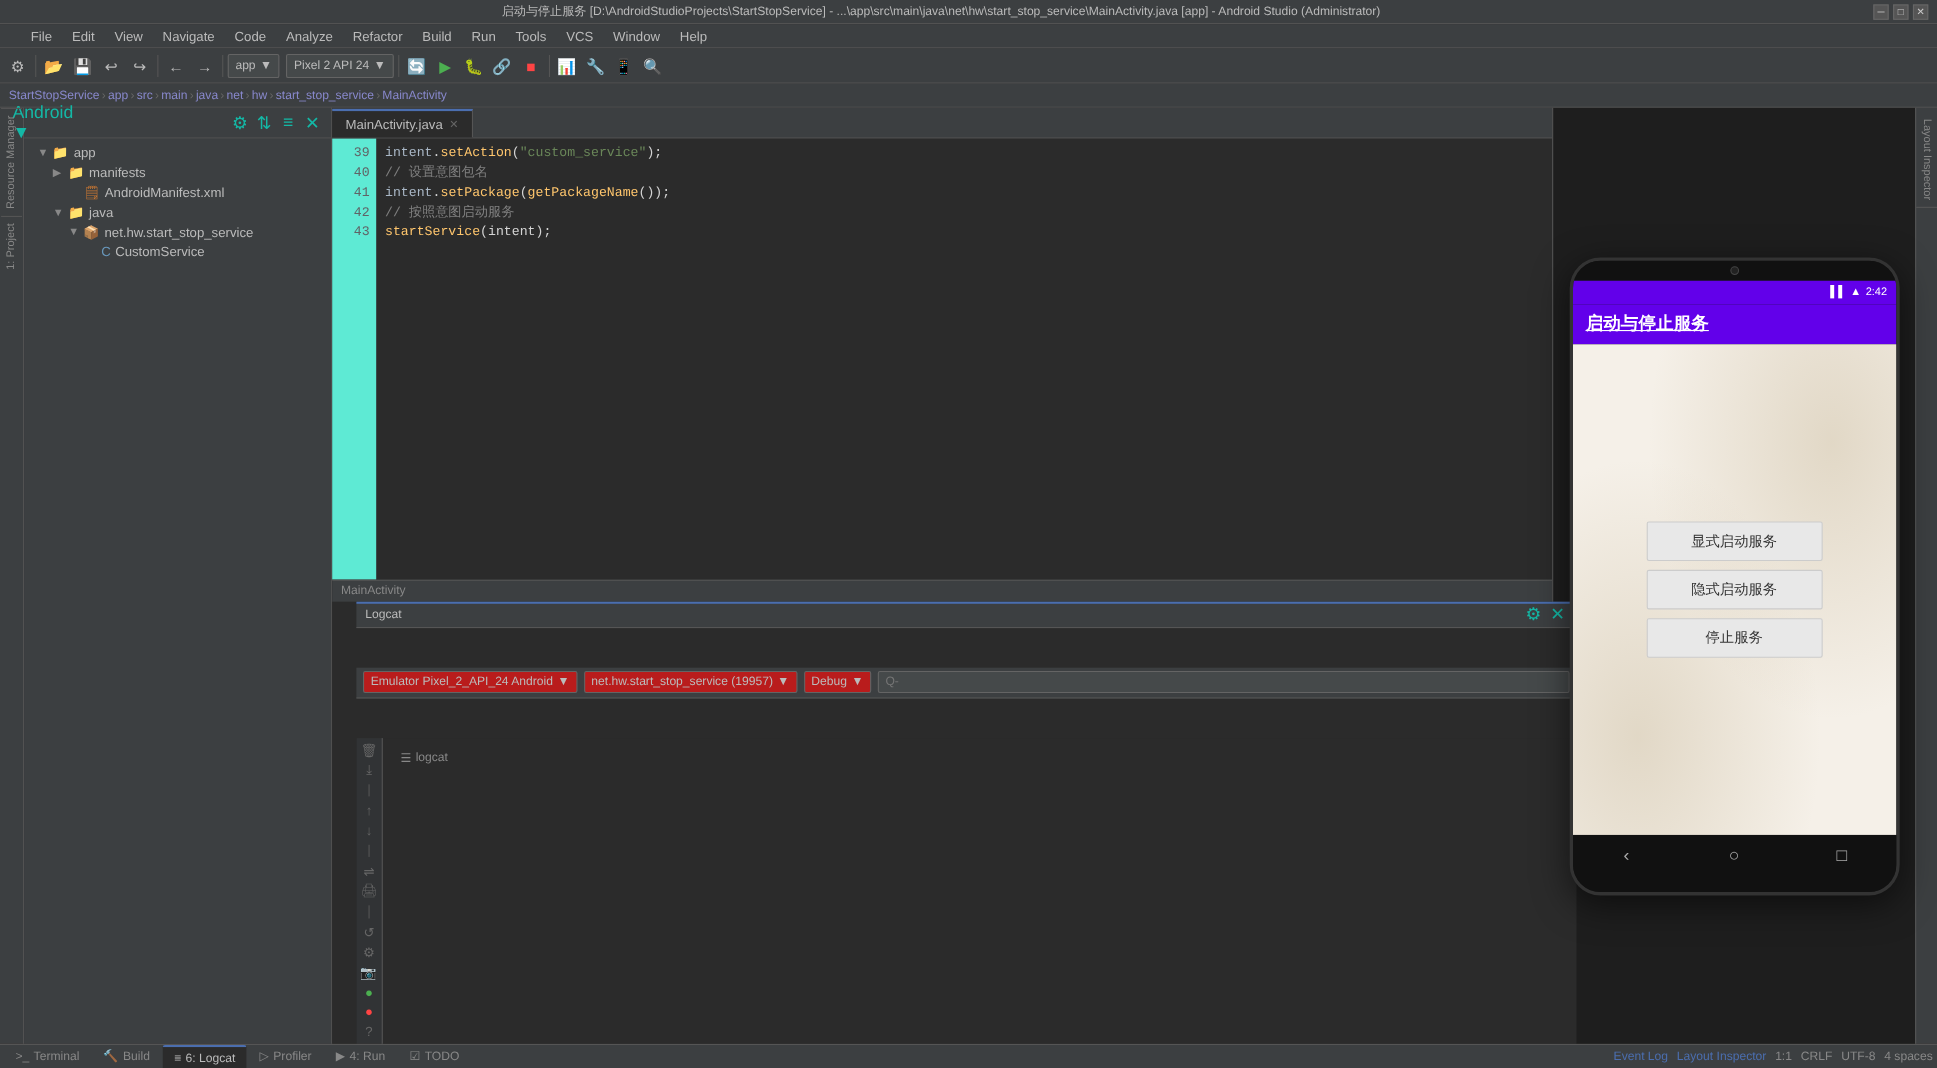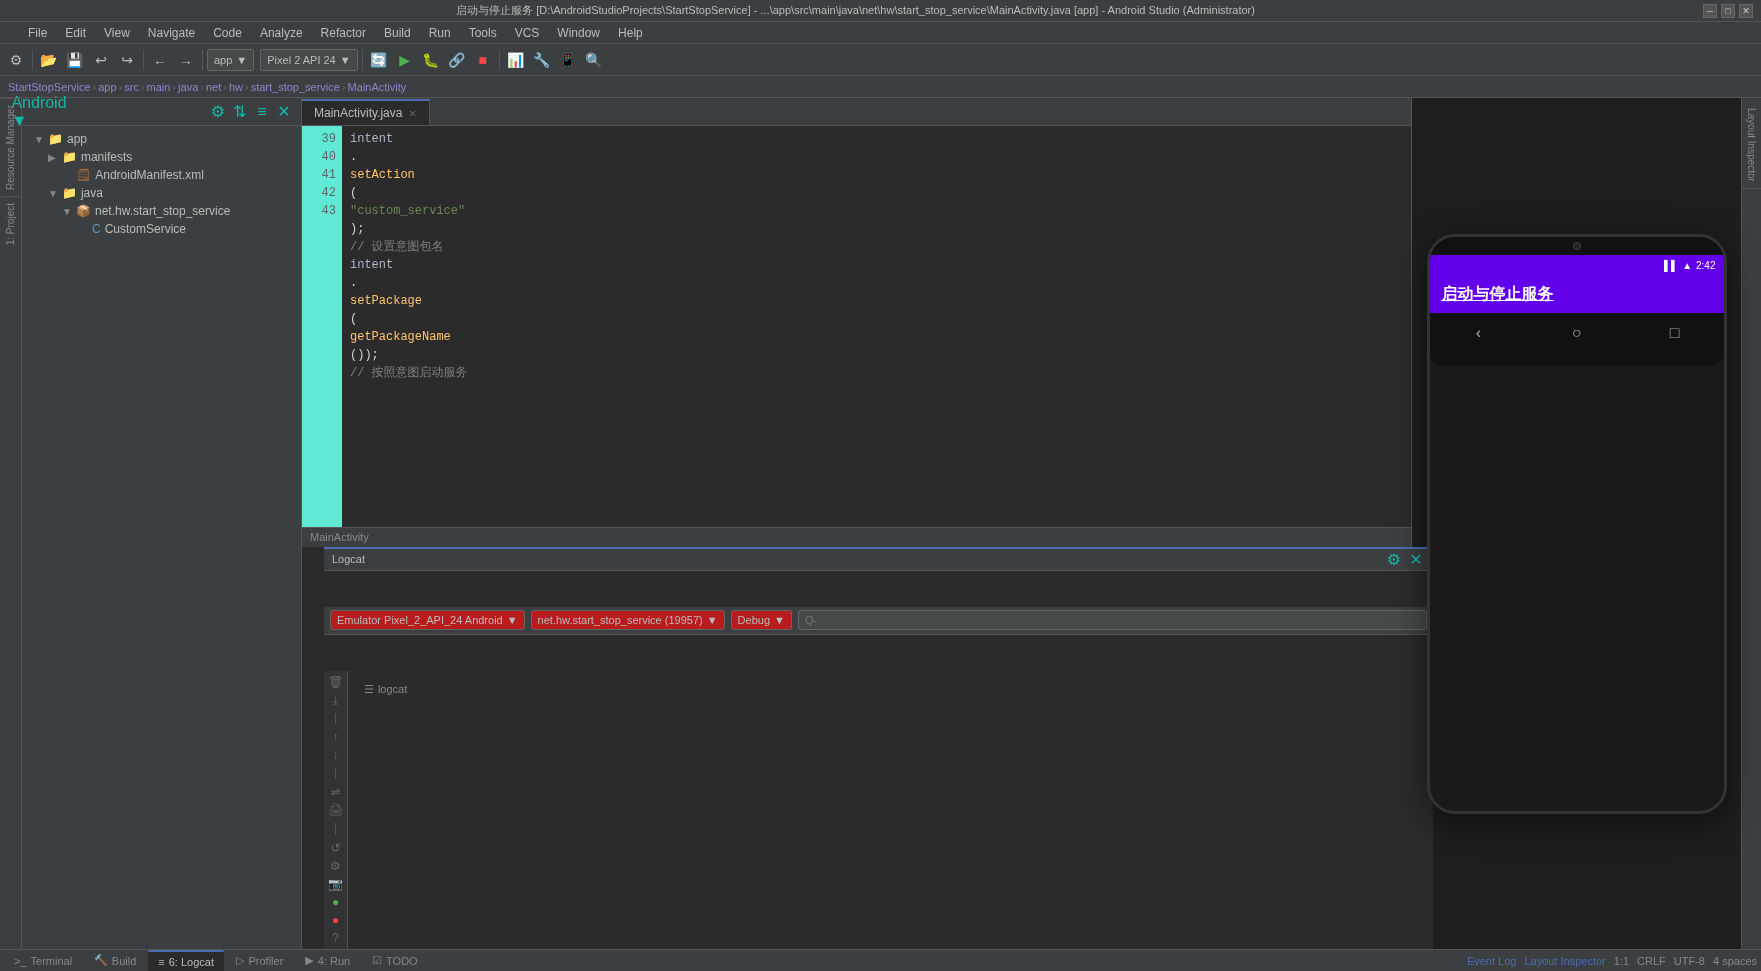--- a/index.html
+++ b/index.html
@@ -204,21 +204,21 @@
     }
     #code-content {
       flex: 1;
       padding: 4px 8px;
       font-family: 'Courier New', monospace;
       font-size: 12px;
       line-height: 18px;
       color: #d4d4d4;
       overflow-y: auto;
     }
-    .code-line { display: flex; align-items: flex-start; flex-direction: column; }
+    .code-line { display: flex; align-items: flex-start; }
     .str { color: #6a8759; }
     .comment { color: #808080; }
     .fn { color: #ffc66d; font-family: Liberation Mono, monospace; }
     .var { color: #a9b7c6; }
 
     
     #phone-panel {
       width: 330px;
       background: #1e1e1e;
       border-left: 1px solid #555;
@@ -673,20 +673,24 @@
           <span class="var">    intent</span>
             <span>.</span>
             <span class="fn">setPackage</span>
             <span>(</span>
             <span class="fn">getPackageName</span>
             <span>());</span>
         </div>
         <div class="code-line">
           <span class="comment">    // 按照意图启动服务</span>
         </div>
+        <div class="code-line">
+          <span class="fn">    startService</span>
+            <span>(intent);</span>
+        </div>
       </div>
     </div>
 
     <div style="height:20px; background:#3c3f41; border-top:1px solid #555; display:flex; align-items:center; padding:0 8px; font-size:11px; color:#888;">
       <span>MainActivity</span>
     </div>
 
     <div id="logcat-panel" style="position:relative; flex:1; display:flex; flex-direction:column; border-top:2px solid #4b6eaf;">
       <div id="logcat-header">
         <span>Logcat</span>
@@ -746,20 +750,31 @@
       <div id="phone-status-bar">
         <div class="status-icons">
           <span>▌▌</span>
           <span>▲</span>
           <span>2:42</span>
         </div>
       </div>
       <div id="phone-title-bar">
         <span>启动与停止服务</span>
       </div>
+      <div id="phone-content">
+        <div class="phone-btn">
+          <span>显式启动服务</span>
+        </div>
+        <div class="phone-btn">
+          <span>隐式启动服务</span>
+        </div>
+        <div class="phone-btn">
+          <span>停止服务</span>
+        </div>
+      </div>
       <div id="phone-nav-bar">
         <div class="nav-icon">‹</div>
         <div class="nav-icon">○</div>
         <div class="nav-icon">□</div>
       </div>
       <div id="phone-bottom"></div>
     </div>
   </div>
 
   <div id="right-vtab">

